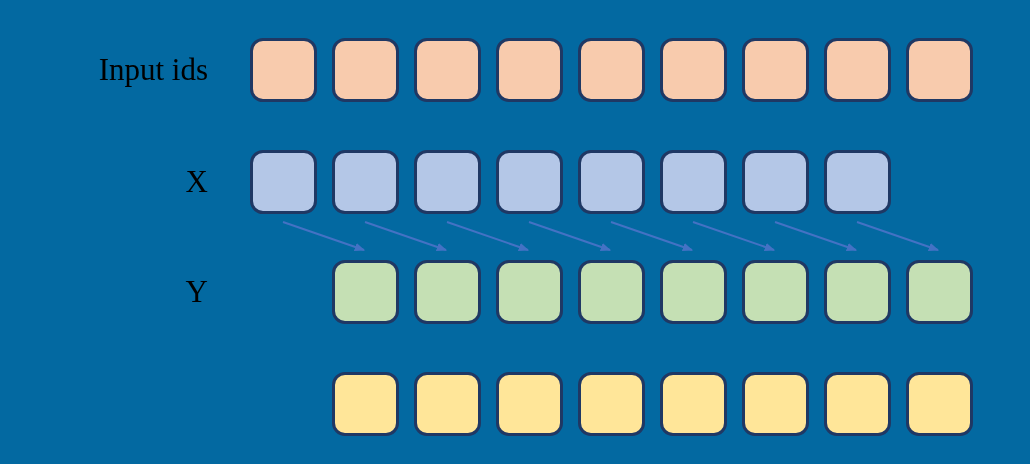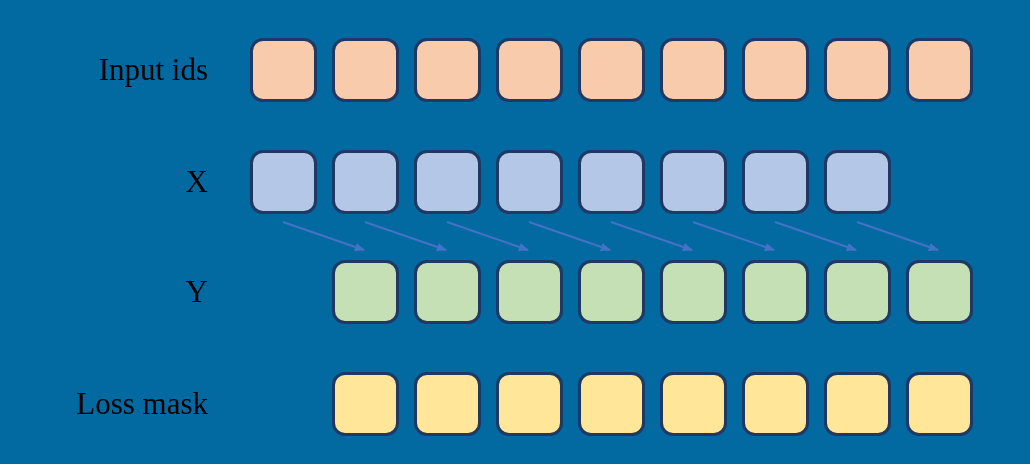--- a/index.html
+++ b/index.html
@@ -42,21 +42,20 @@
   }
 </style>
 </head>
 <body>
 
 <div id="diagram">
 
   <div class="row-label" style="top: 54px; left: 0px; width: 208px;">Input ids</div>
   <div class="row-label" style="top: 166px; left: 0px; width: 208px;">X</div>
   <div class="row-label" style="top: 276px; left: 0px; width: 208px;">Y</div>
-  <div class="row-label" style="top: 388px; left: 0px; width: 208px;">Loss mask</div>
 
   <div id="cells">
       <div class="cell" style="left: 250px; top: 38px; width: 67px; height: 64px; background: rgb(248, 203, 173); border-color: rgb(31, 56, 100); border-radius: 13px;"></div>
       <div class="cell" style="left: 332px; top: 38px; width: 67px; height: 64px; background: rgb(248, 203, 173); border-color: rgb(31, 56, 100); border-radius: 13px;"></div>
       <div class="cell" style="left: 414px; top: 38px; width: 67px; height: 64px; background: rgb(248, 203, 173); border-color: rgb(31, 56, 100); border-radius: 13px;"></div>
       <div class="cell" style="left: 496px; top: 38px; width: 67px; height: 64px; background: rgb(248, 203, 173); border-color: rgb(31, 56, 100); border-radius: 13px;"></div>
       <div class="cell" style="left: 578px; top: 38px; width: 67px; height: 64px; background: rgb(248, 203, 173); border-color: rgb(31, 56, 100); border-radius: 13px;"></div>
       <div class="cell" style="left: 660px; top: 38px; width: 67px; height: 64px; background: rgb(248, 203, 173); border-color: rgb(31, 56, 100); border-radius: 13px;"></div>
       <div class="cell" style="left: 742px; top: 38px; width: 67px; height: 64px; background: rgb(248, 203, 173); border-color: rgb(31, 56, 100); border-radius: 13px;"></div>
       <div class="cell" style="left: 824px; top: 38px; width: 67px; height: 64px; background: rgb(248, 203, 173); border-color: rgb(31, 56, 100); border-radius: 13px;"></div>

